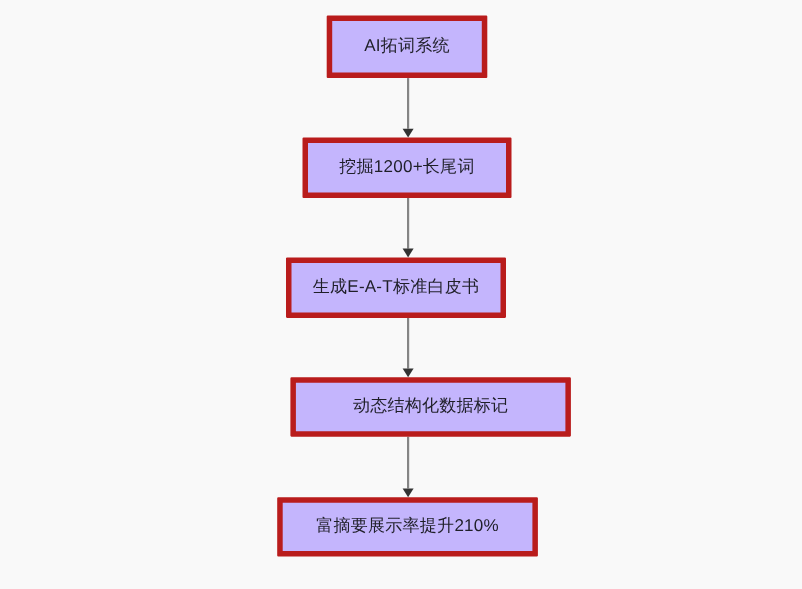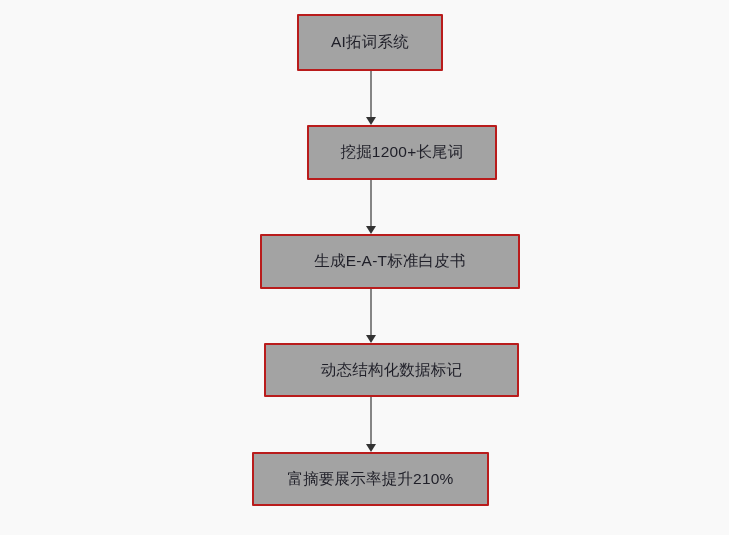--- a/index.html
+++ b/index.html
@@ -16,22 +16,22 @@
   }
   #flow-canvas {
     position: relative;
     width: 729px;
     height: 535px;
     background: #f9f9f9;
   }
   .node {
     position: absolute;
     box-sizing: border-box;
-    background: #a3a3a3;
-    border: 2px solid #b91c1c;
+    background: #c4b5fd;
+    border: 5px solid #b91c1c;
     border-radius: 1px;
     display: flex;
     align-items: center;
     justify-content: center;
     color: #1f1f28;
     font-size: 15.5px;
     letter-spacing: 0.2px;
     line-height: 1.2;
     white-space: nowrap;
     text-align: center;
@@ -81,25 +81,25 @@
 
   <div class="edge" style="left:370px; top:397px; height:55px;">
     <div class="edge-line" style="height:47px;"></div>
     <div class="edge-arrow" style="top:47px;"></div>
   </div>
 
   <div class="node" style="left:297px; top:14px; width:146px; height:57px;">
     <span class="node-label">AI拓词系统</span>
   </div>
 
-  <div class="node" style="left:275px; top:125px; width:190px; height:55px;margin-left:32px;">
+  <div class="node" style="left:275px; top:125px; width:190px; height:55px;">
     <span class="node-label">挖掘1200+长尾词</span>
   </div>
 
-  <div class="node" style="left:260px; top:234px; width:260px; height:55px;">
+  <div class="node" style="left:260px; top:234px; width:200px; height:55px;">
     <span class="node-label">生成E-A-T标准白皮书</span>
   </div>
 
   <div class="node" style="left:264px; top:343px; width:255px; height:54px;">
     <span class="node-label">动态结构化数据标记</span>
   </div>
 
   <div class="node" style="left:252px; top:452px; width:237px; height:54px;">
     <span class="node-label">富摘要展示率提升210%</span>
   </div>

